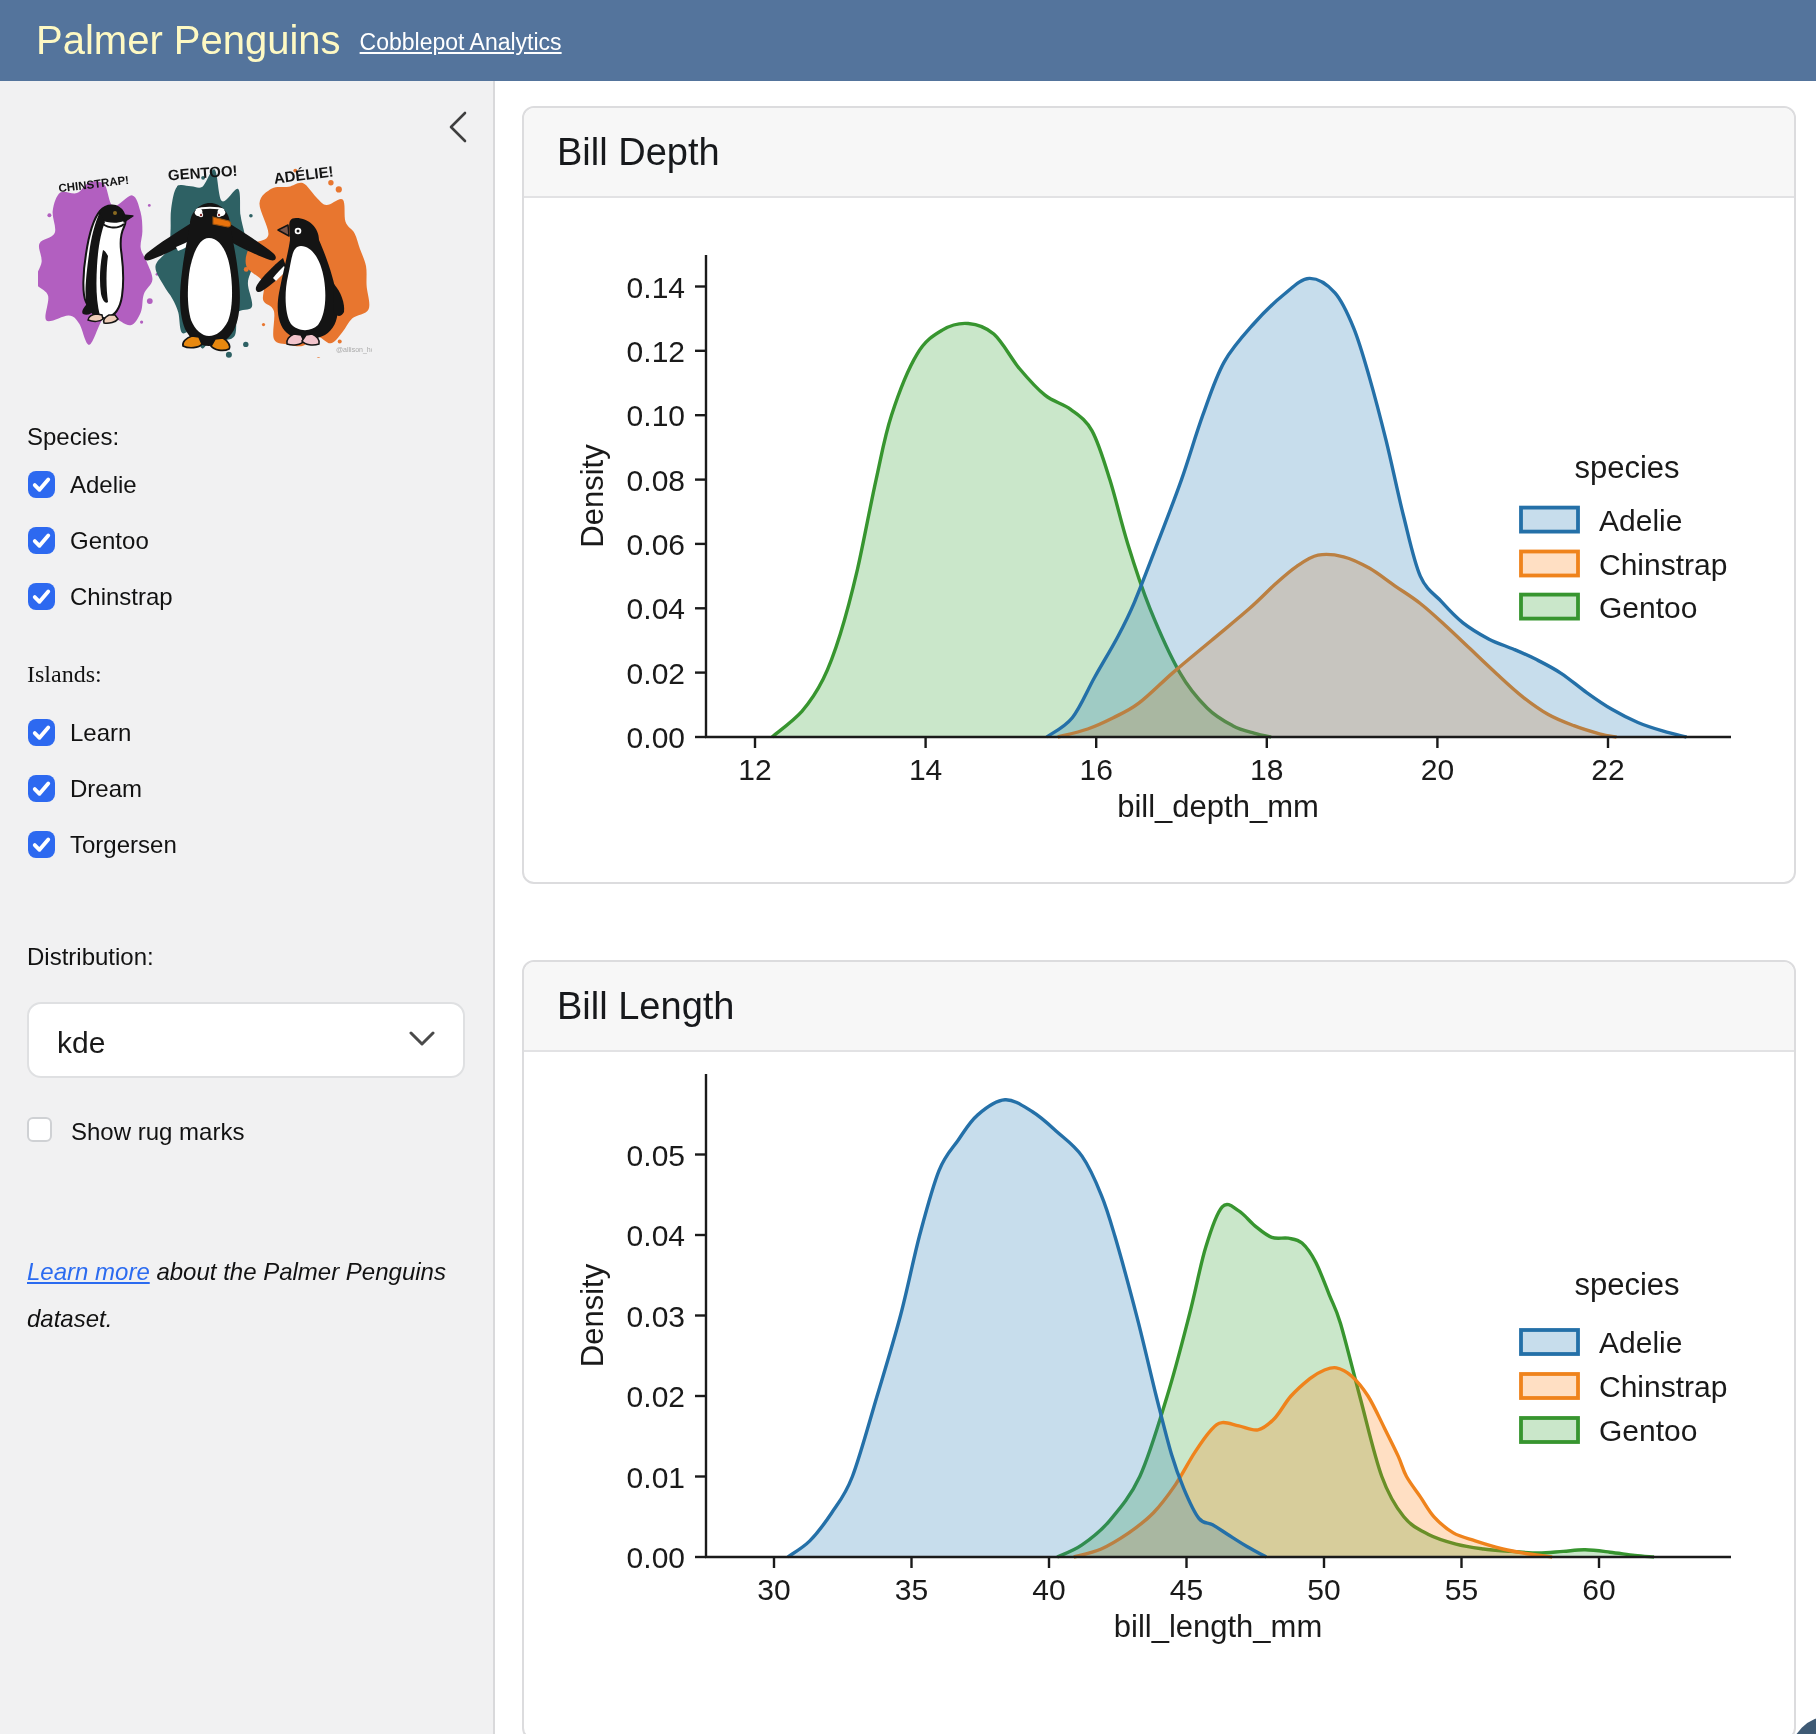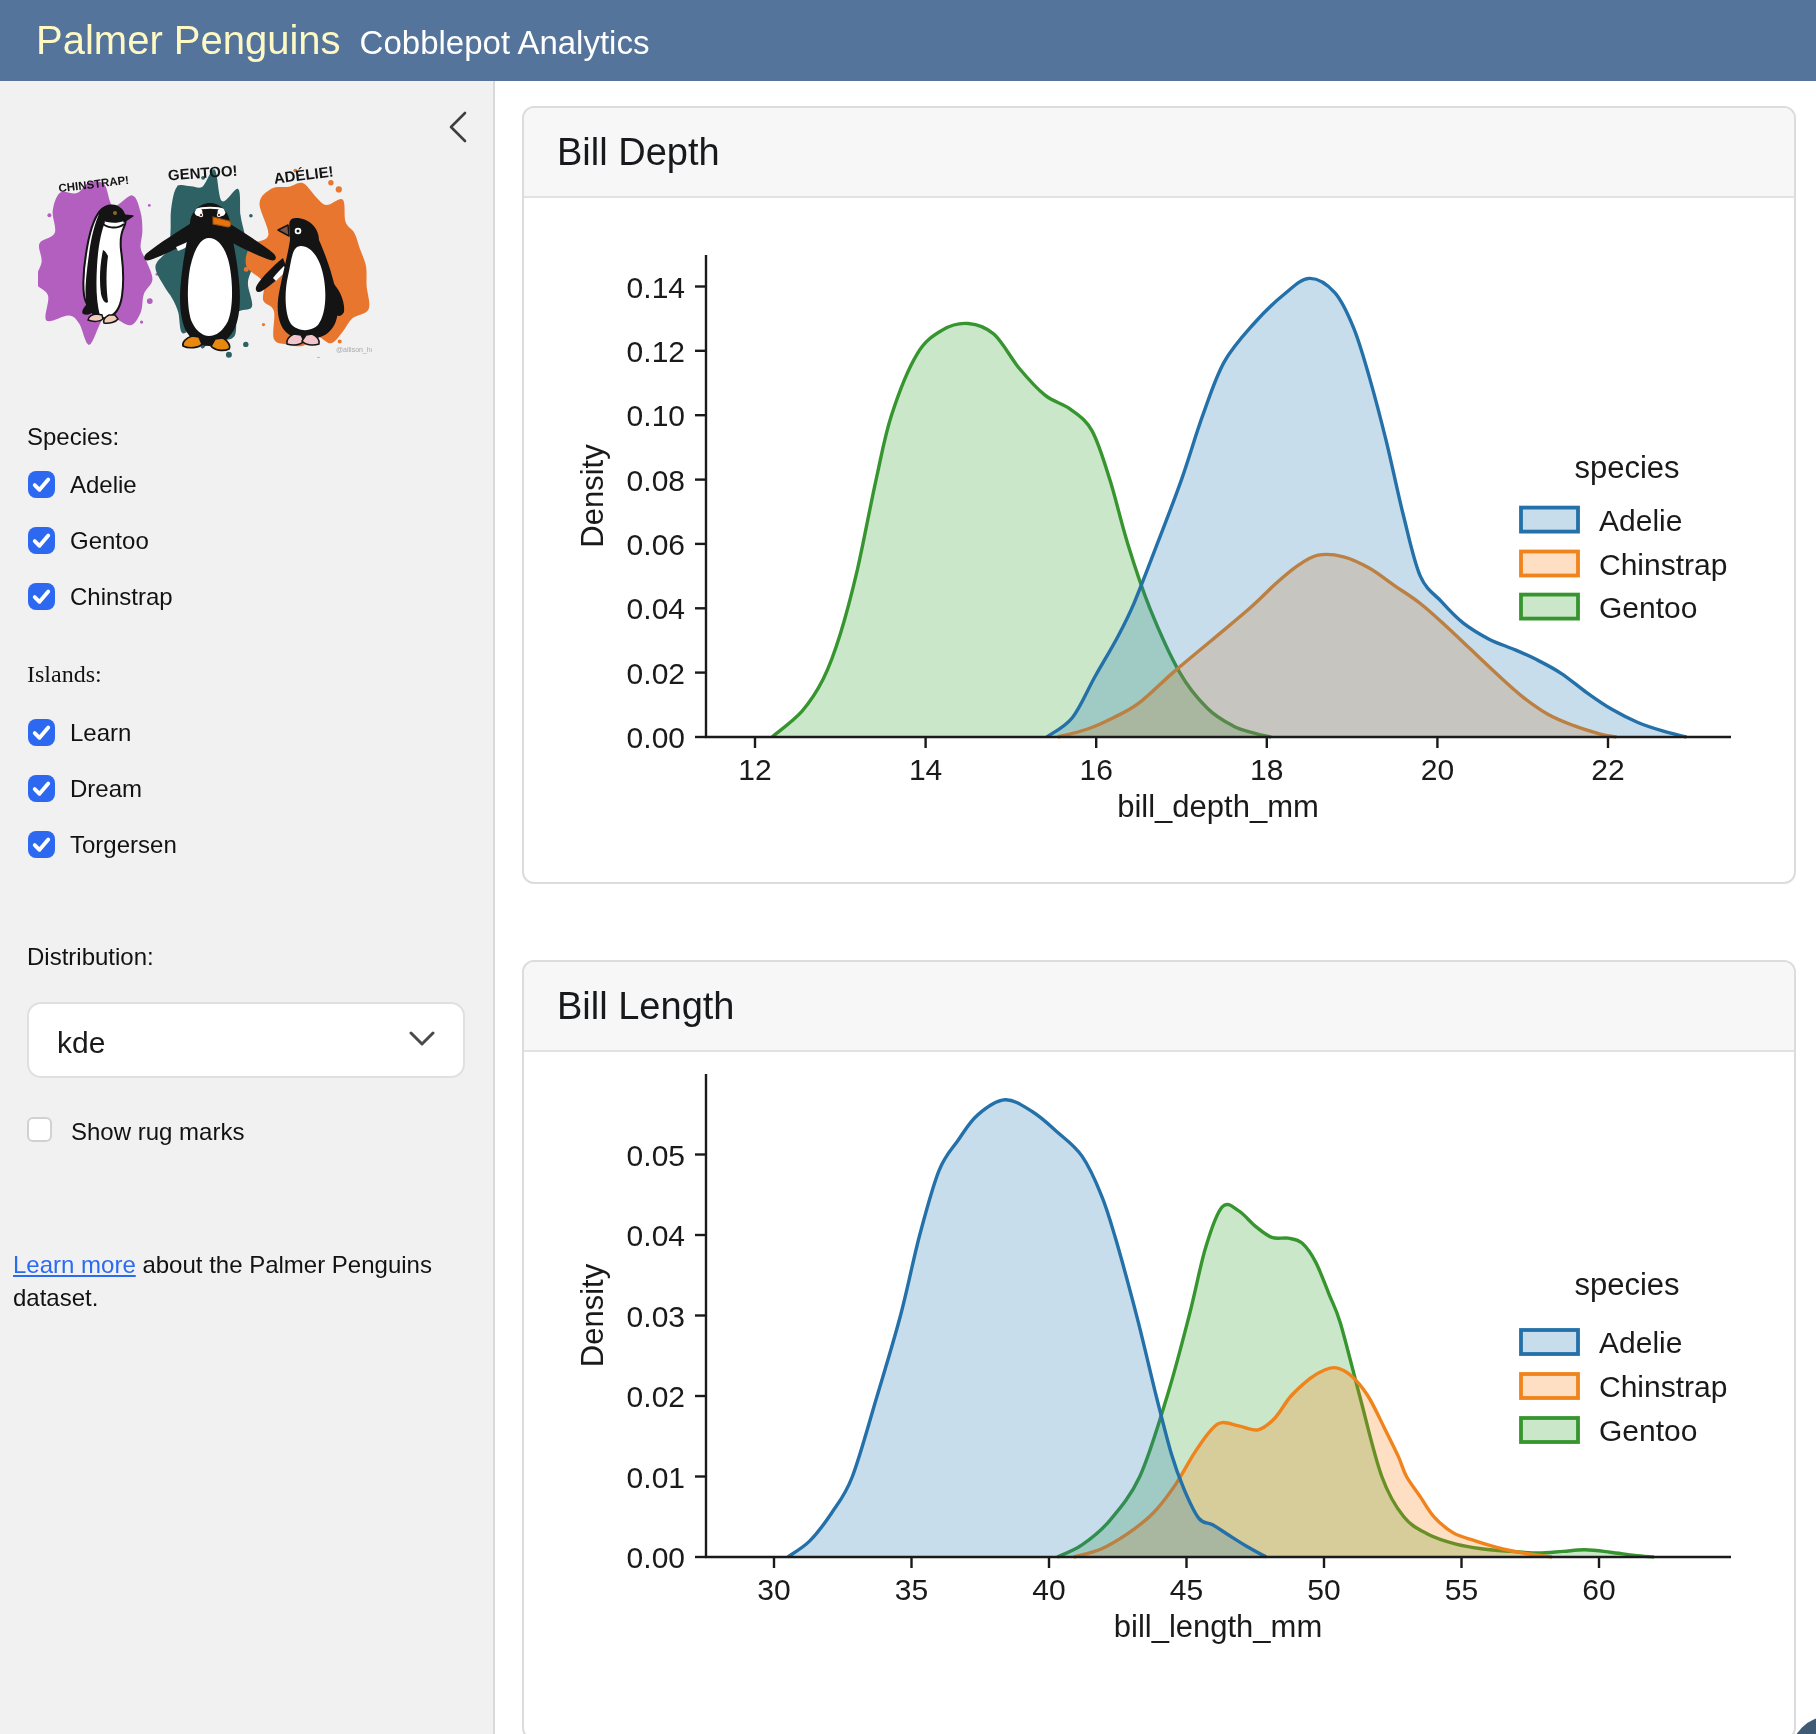--- a/index.html
+++ b/index.html
@@ -2,21 +2,21 @@
 <html><head>
 <meta charset="utf-8">
 <style>
 * { margin:0; padding:0; box-sizing:border-box; }
 html,body { width:1816px; height:1734px; overflow:hidden; background:#fff;
   font-family:"Liberation Sans", sans-serif; }
 .abs { position:absolute; }
 #header { left:0; top:0; width:1816px; height:81px; background:#54749c;
   display:flex; align-items:center; }
 #title { color:#fef9c3; font-size:40px; margin-left:36px; }
-#subtitle { color:#fff; font-size:33px; margin-left:19px; position:relative; top:2px; }
+#subtitle { color:#fff; font-size:23px; margin-left:19px; position:relative; top:2px;text-decoration:underline; }
 #sidebar { left:0; top:81px; width:495px; height:1653px; background:#f1f1f2;
   border-right:2px solid #d9d9db; }
 .lbl { position:absolute; font-size:24px; color:#121212; }
 .cb { position:absolute; width:27px; height:27px; border-radius:8px; background:#2d69f0; }
 .cb svg { position:absolute; left:0; top:0; }
 .cbu { position:absolute; width:25px; height:25px; border-radius:6px; background:#fff;
   border:2px solid #cfd1d4; }
 #sel { position:absolute; left:27px; top:1002px; width:438px; height:76px; background:#fff;
   border:2px solid #dfe0e2; border-radius:14px;text-align:right; }
 #sel span { position:absolute; left:28px; top:22px; font-size:30px; color:#1a1a1a; }
@@ -154,21 +154,21 @@
 <div class="lbl" style="left:27px; top:943px;">Distribution:</div>
 <div id="sel">
     <span>kde</span>
 <svg style="position:absolute; right:28px; top:26px;" width="26" height="18" viewBox="0 0 26 18">
       <polyline points="2,3 13,14 24,3" fill="none" stroke="#4a4a4a" stroke-width="3" stroke-linecap="round" stroke-linejoin="round"></polyline>
     </svg>
 </div>
 <div class="cbu" style="left:27px; top:1117px;"></div>
 <div class="lbl" style="left:71px; top:1118px;">Show rug marks</div>
 
-<div class="lbl" style="left:13px; top:1248px; width:420px; line-height:33px;"><a class="lm" href="#">Learn more</a> about the Palmer Penguins dataset.</div>
+<div class="lbl" style="left:27px; top:1248px; width:420px; line-height:47px;font-style:italic;"><a class="lm" href="#">Learn more</a> about the Palmer Penguins dataset.</div>
 
 <div class="card" style="top:106px; height:778px;">
   <div class="cardhead">
       <span>Bill Depth</span>
     </div>
 </div>
 <svg class="abs" style="left:523px; top:196px;" width="1271" height="686" viewBox="0 0 1271 686">
 <path d="M 249.1,541.0 C 254.0,536.7 270.4,524.9 278.9,515.3 C 287.4,505.6 293.8,495.9 300.2,483.1 C 306.6,470.2 311.6,456.3 317.3,438.0 C 323.0,419.8 328.4,399.4 334.4,373.7 C 340.3,347.9 347.4,309.3 353.1,283.6 C 358.8,257.8 361.7,240.1 368.5,219.2 C 375.3,198.3 385.5,172.3 394.1,158.1 C 402.6,143.8 411.1,139.0 419.7,133.9 C 428.2,128.8 436.7,126.8 445.2,127.5 C 453.8,128.2 462.3,130.6 470.8,138.1 C 479.4,145.6 487.9,162.3 496.4,172.5 C 505.0,182.7 513.5,192.4 522.0,199.2 C 530.5,206.1 539.8,207.5 547.6,213.4 C 555.4,219.3 562.4,223.0 568.9,234.6 C 575.5,246.3 580.9,264.7 586.8,283.6 C 592.8,302.4 598.1,326.5 604.8,347.9 C 611.4,369.4 618.3,390.8 626.9,412.3 C 635.6,433.7 647.3,460.0 656.8,476.6 C 666.3,493.3 675.3,503.2 684.1,512.0 C 692.9,520.9 701.9,525.6 709.7,529.7 C 717.5,533.9 724.6,535.3 731.0,537.1 C 737.4,539.0 745.2,540.4 748.1,541.0 L 748.1,541.0 L 249.1,541.0 Z" fill="#2ca02c" fill-opacity="0.25" stroke="none"></path>
 <path d="M 249.1,541.0 C 254.0,536.7 270.4,524.9 278.9,515.3 C 287.4,505.6 293.8,495.9 300.2,483.1 C 306.6,470.2 311.6,456.3 317.3,438.0 C 323.0,419.8 328.4,399.4 334.4,373.7 C 340.3,347.9 347.4,309.3 353.1,283.6 C 358.8,257.8 361.7,240.1 368.5,219.2 C 375.3,198.3 385.5,172.3 394.1,158.1 C 402.6,143.8 411.1,139.0 419.7,133.9 C 428.2,128.8 436.7,126.8 445.2,127.5 C 453.8,128.2 462.3,130.6 470.8,138.1 C 479.4,145.6 487.9,162.3 496.4,172.5 C 505.0,182.7 513.5,192.4 522.0,199.2 C 530.5,206.1 539.8,207.5 547.6,213.4 C 555.4,219.3 562.4,223.0 568.9,234.6 C 575.5,246.3 580.9,264.7 586.8,283.6 C 592.8,302.4 598.1,326.5 604.8,347.9 C 611.4,369.4 618.3,390.8 626.9,412.3 C 635.6,433.7 647.3,460.0 656.8,476.6 C 666.3,493.3 675.3,503.2 684.1,512.0 C 692.9,520.9 701.9,525.6 709.7,529.7 C 717.5,533.9 724.6,535.3 731.0,537.1 C 737.4,539.0 745.2,540.4 748.1,541.0 " fill="none" stroke="#37952f" stroke-width="3.4" stroke-linejoin="round"></path>
 <path d="M 534.8,541.0 C 539.8,539.7 555.4,536.2 564.7,533.0 C 573.9,529.7 581.7,526.0 590.3,521.7 C 598.8,517.4 605.9,514.7 615.8,507.2 C 625.8,499.7 637.9,487.1 650.0,476.6 C 662.1,466.2 675.6,455.2 688.4,444.5 C 701.2,433.7 716.1,421.7 726.7,412.3 C 737.4,402.9 744.5,395.1 752.3,388.1 C 760.1,381.2 766.5,375.3 773.7,370.4 C 780.8,365.6 787.2,360.8 795.0,359.2 C 802.8,357.6 812.0,358.6 820.6,360.8 C 829.1,362.9 837.6,367.2 846.2,372.1 C 854.7,376.9 863.2,383.9 871.8,389.8 C 880.3,395.7 888.8,400.7 897.3,407.5 C 905.9,414.2 914.4,422.2 922.9,430.0 C 931.5,437.8 940.0,446.1 948.5,454.1 C 957.0,462.2 965.6,470.5 974.1,478.2 C 982.6,486.0 991.2,494.1 999.7,500.8 C 1008.2,507.5 1016.8,513.6 1025.3,518.5 C 1033.8,523.3 1042.4,526.5 1050.9,529.7 C 1059.4,533.0 1069.4,535.9 1076.5,537.8 C 1083.6,539.7 1090.7,540.5 1093.5,541.0 L 1093.5,541.0 L 534.8,541.0 Z" fill="#ff7f0e" fill-opacity="0.25" stroke="none"></path>

